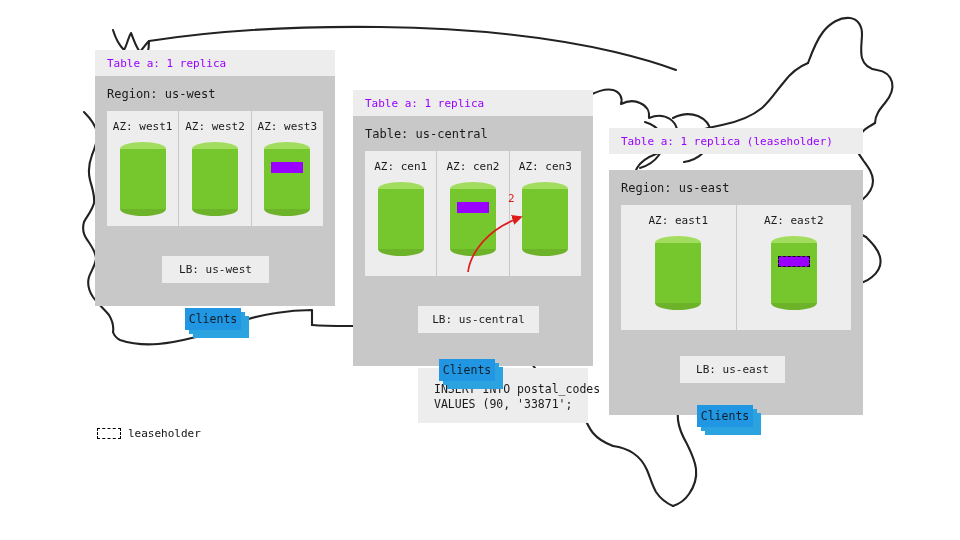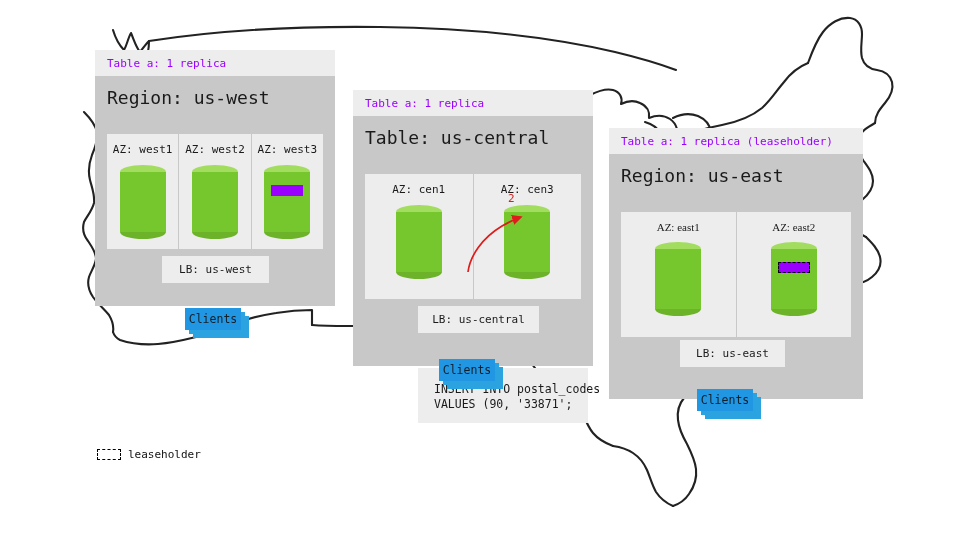--- a/index.html
+++ b/index.html
@@ -14,21 +14,21 @@
 
   
   .region{position:absolute;box-sizing:border-box;}
   .region-header{
     background:#ededed;color:#9900ff;
     font-size:11px;letter-spacing:0px;
     padding:7px 12px 6px 12px;white-space:nowrap;
   }
   .region-body{background:#c8c8c8;padding:0;position:relative;}
   .region-title{
-    color:#1a1a1a;font-size:18px;padding:11px 0 26px 12px;white-space:nowrap;
+    color:#1a1a1a;font-size:12px;padding:11px 0 10px 12px;white-space:nowrap;
   }
   .az-strip{
     background:#ededed;display:flex;margin:0 12px;position:relative;
   }
   .az{
     flex:1;box-sizing:border-box;border-right:1px solid #c8c8c8;
     display:flex;flex-direction:column;align-items:center;
     padding:9px 0 16px 0;
   }
   .az:last-child{border-right:none;}
@@ -211,43 +211,52 @@
       <div class="az-strip" style="height:125px;">
         <div class="az">
           <div class="az-label">AZ: cen1</div>
           <div class="cyl">
             <div class="top"></div>
             <div class="bottom"></div>
             <div class="body"></div>
           </div>
         </div>
         <div class="az">
+          <div class="az-label">AZ: cen2</div>
+          <div class="cyl">
+            <div class="top"></div>
+            <div class="bottom"></div>
+            <div class="body"></div>
+            <div class="band"></div>
+          </div>
+        </div>
+        <div class="az">
           <div class="az-label">AZ: cen3</div>
           <div class="cyl">
             <div class="top"></div>
             <div class="bottom"></div>
             <div class="body"></div>
           </div>
         </div>
       </div>
       <div class="lb" style="left:65px;top:190px;width:121px;">LB: us-central</div>
       <div class="clients" style="left:86px;top:243px;width:64px;height:30px;">
         <div class="sheet s3" style="width:56px;height:22px;"></div>
         <div class="sheet s2" style="width:56px;height:22px;"></div>
         <div class="sheet s1" style="width:56px;height:22px;"></div>
         <div class="lbl" style="width:56px;height:22px;">Clients</div>
       </div>
     </div>
   </div>
 
   <div class="region" id="r-east" style="left:609px;top:128px;width:254px;">
     <div class="region-header">Table a: 1 replica (leaseholder)</div>
-    <div class="region-body" style="height:245px;">
+    <div class="region-body" style="height:245px;margin-top:16px;">
       <div class="region-title">Region: us-east</div>
-      <div class="az-strip" style="height:125px;font-family:Liberation Serif, serif;">
+      <div class="az-strip" style="height:125px;">
         <div class="az">
           <div class="az-label">AZ: east1</div>
           <div class="cyl">
             <div class="top"></div>
             <div class="bottom"></div>
             <div class="body"></div>
           </div>
         </div>
         <div class="az">
           <div class="az-label">AZ: east2</div>
@@ -275,18 +284,18 @@
   <svg class="arrow-layer" viewBox="0 0 960 540">
     <defs>
       <marker id="redhead" markerWidth="7" markerHeight="7" refX="5.2" refY="3" orient="auto">
         <path d="M0,0 L6.2,3 L0,6 z" fill="#e01b1b"></path>
       </marker>
     </defs>
     <path d="M468,272 C470,256 482,238 502,226 C509,222 515,219 521,217" fill="none" stroke="#e01b1b" stroke-width="1.7" marker-end="url(#redhead)"></path>
   </svg>
   <div class="arrow-num" style="left:508px;top:192px;">2</div>
 
-  <div class="legend" style="left:97px;top:448px;">
+  <div class="legend" style="left:97px;top:427px;">
     <div class="legend-swatch"></div>
     <div class="legend-label">leaseholder</div>
   </div>
 
 </div>
 
 </body></html>

